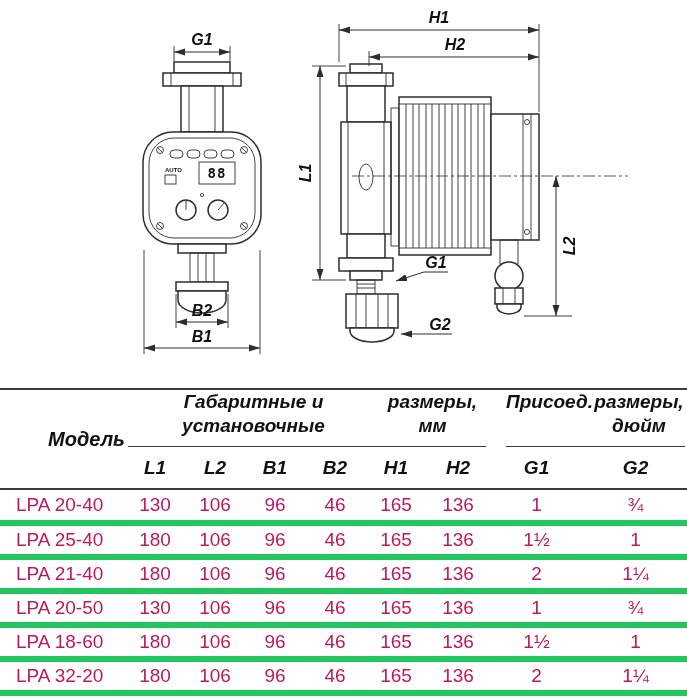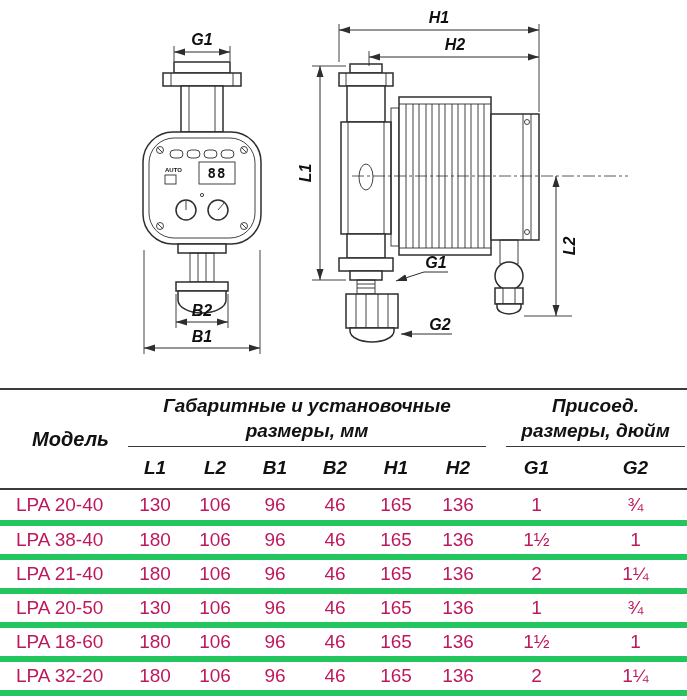--- a/index.html
+++ b/index.html
@@ -16,26 +16,26 @@
   .draw .dim  { fill:none;    stroke:#2e2e2e; stroke-width:1; }
   .draw .cl   { fill:none;    stroke:#2e2e2e; stroke-width:0.8; stroke-dasharray:12 3 3 3; }
   .draw .dlab { font:italic 700 16px "Liberation Sans", sans-serif; fill:#101010; }
   .draw .tiny { font:700 6px "Liberation Sans", sans-serif; fill:#101010; }
   .draw .seg  { font:700 14px "DejaVu Sans Mono", monospace; fill:#101010; letter-spacing:1px; }
 
   
   table.spec { width:687px; border-collapse:collapse; table-layout:fixed;
                border-top:2.5px solid #3b3b3b; }
   .spec th, .spec td { font-family:"Liberation Sans", sans-serif; }
-  .model-th { border-bottom:2px solid #3b3b3b; text-align:center; padding-left:16px;
+  .model-th { border-bottom:2px solid #3b3b3b; text-align:right; padding-left:16px;
               font:italic 700 20px "Liberation Sans", sans-serif; vertical-align:middle; }
   .group-th { padding:0; height:57px; vertical-align:top; }
-  .gwrap { height:57px; display:flex; flex-direction:column; justify-content:center;
+  .gwrap { height:57px; display:flex; flex-direction:row; justify-content:center;
            row-gap:1px; border-bottom:1.5px solid #3b3b3b; margin:0 3px; }
-  .gwrap.inset { margin-left:17px; margin-right:2px;align-items:center; }
+  .gwrap.inset { margin-left:17px; margin-right:2px; }
   .gl { font:italic 700 19px "Liberation Sans", sans-serif; text-align:center; line-height:24px; }
   .colhead th { height:42px; border-bottom:2px solid #3b3b3b; text-align:center;
                 font:italic 700 19px "Liberation Sans", sans-serif; }
   .spec tbody td { height:34px; border-bottom:6px solid #22c55e; text-align:center;
                    font-size:19px; color:#be185d; }
   .spec tbody td.model { text-align:left; padding-left:16px; }
 </style>
 </head>
 <body>
 
@@ -275,21 +275,21 @@
         <td>130</td>
         <td>106</td>
         <td>96</td>
         <td>46</td>
         <td>165</td>
         <td>136</td>
         <td>1</td>
         <td>¾</td>
       </tr>
       <tr>
-        <td class="model">LPA 38-40</td>
+        <td class="model">LPA 25-40</td>
         <td>180</td>
         <td>106</td>
         <td>96</td>
         <td>46</td>
         <td>165</td>
         <td>136</td>
         <td>1½</td>
         <td>1</td>
       </tr>
       <tr>

